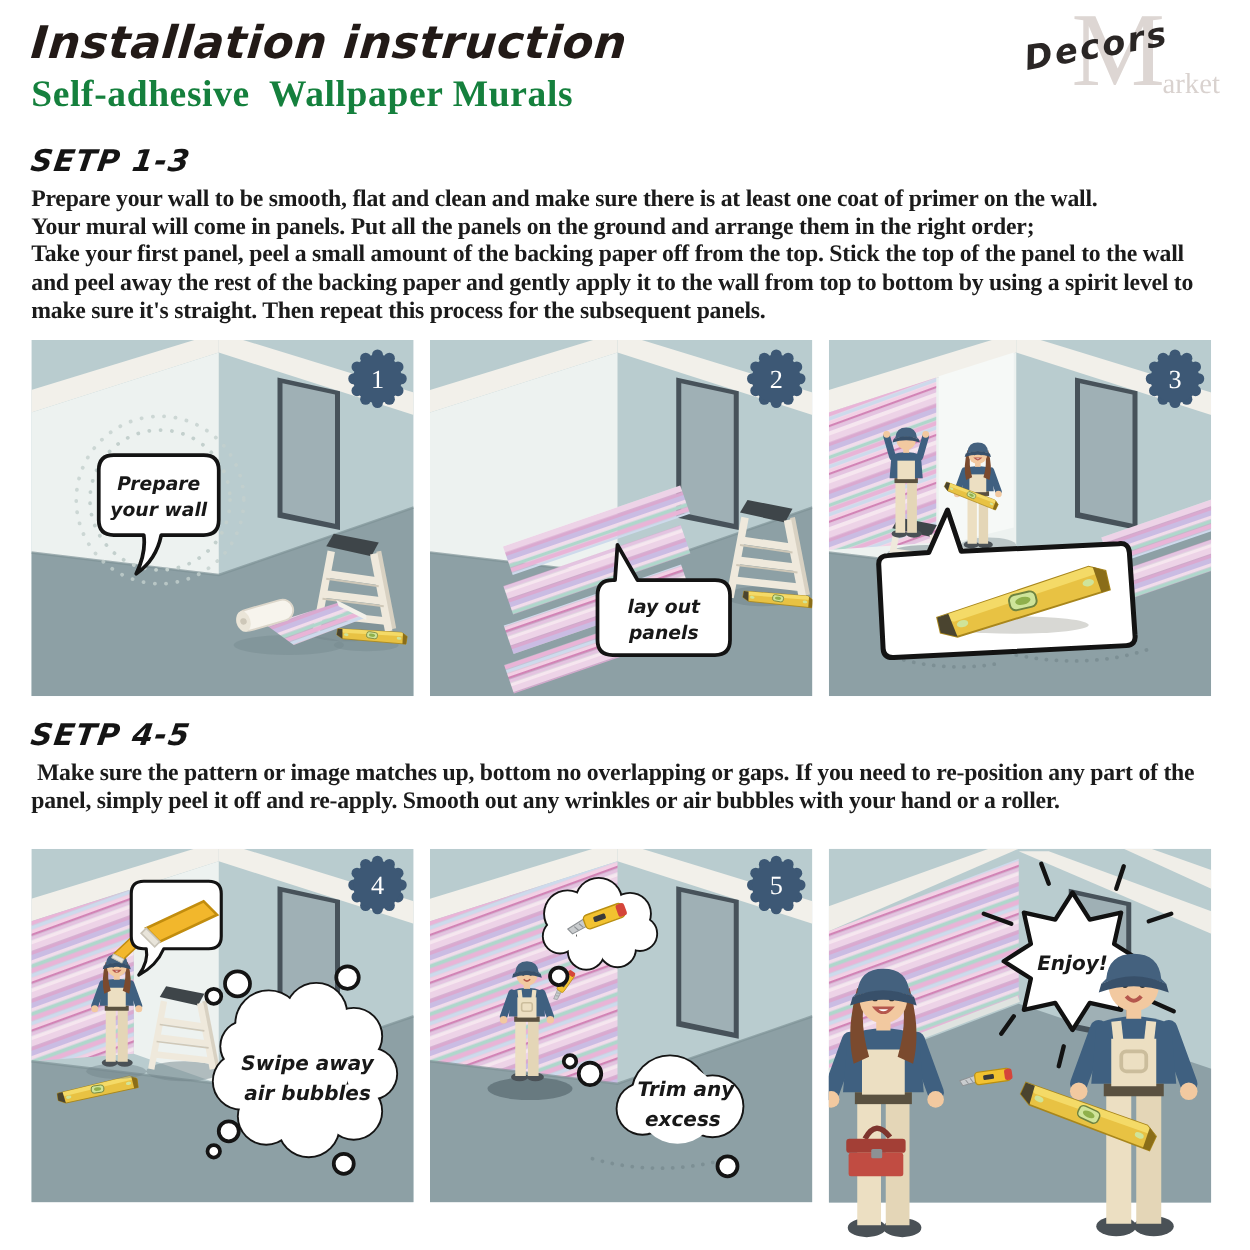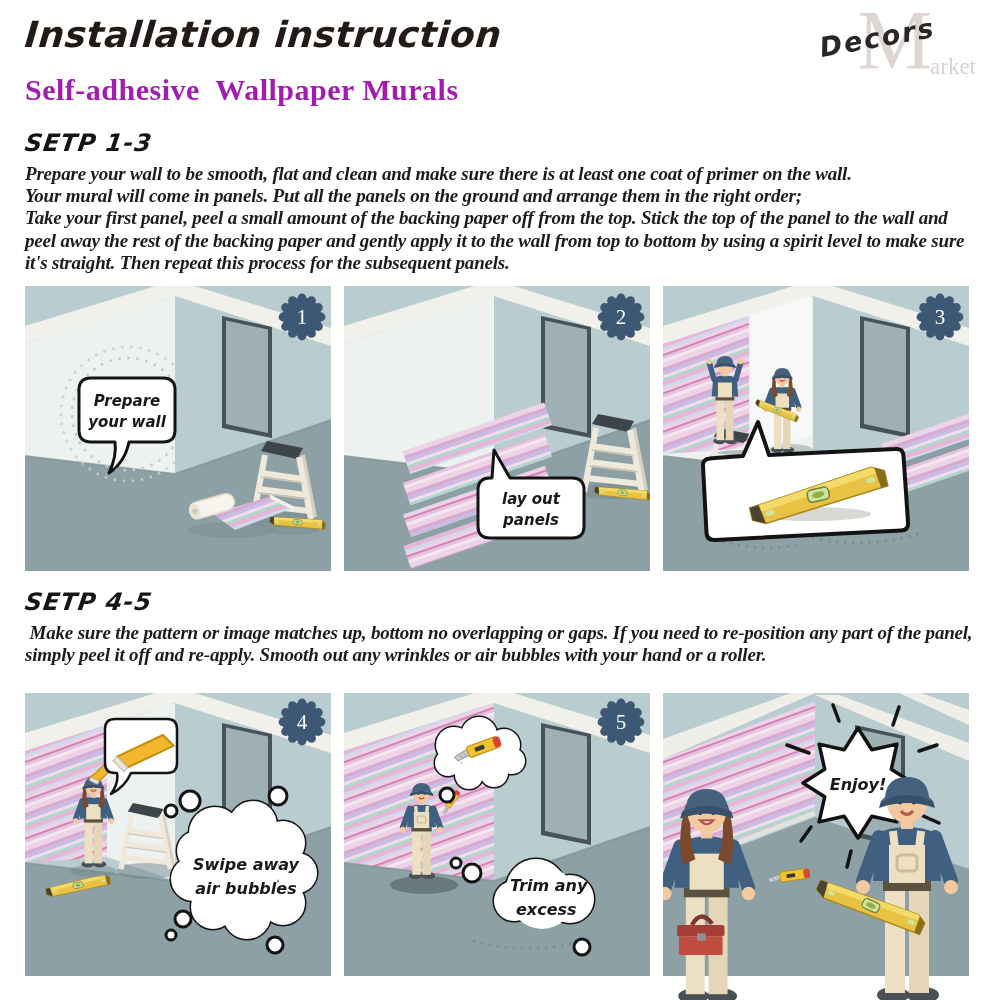--- a/index.html
+++ b/index.html
@@ -3,37 +3,37 @@
 <meta charset="utf-8">
 <style>
   html,body{margin:0;padding:0;overflow:hidden;background:#fff;}
   .page{position:relative;width:1000px;height:1000px;background:#ffffff;
         font-family:"Liberation Serif",serif;color:#181818;}
   .inner{padding:0 22px 0 25px;}
   
   header{position:relative;padding-top:14px;}
   .title{margin:0;font-family:"DejaVu Sans",sans-serif;font-style:italic;font-weight:bold;
          font-size:36px;letter-spacing:.5px;transform:skewX(-5deg);transform-origin:left;color:#221a17;}
-  .subtitle{margin:18px 0 0 0;font-family:"Liberation Serif",serif;font-weight:bold;
-            font-size:30px;letter-spacing:.5px;white-space:pre;color:#a21caf;}
+  .subtitle{margin:4px 0 0 0;font-family:"Liberation Serif",serif;font-weight:bold;
+            font-size:30px;letter-spacing:.5px;white-space:pre;color:#15803d;}
   .logo{position:absolute;top:4px;right:0;width:165px;height:86px;}
   .logo-m{position:absolute;right:46px;top:-12px;font-family:"Liberation Serif",serif;
           font-size:84px;color:#ddd6d3;}
   .logo-script{position:absolute;left:6px;top:18px;font-family:"DejaVu Sans",sans-serif;
                font-style:italic;font-weight:bold;font-size:27px;color:#2a2625;
                transform:rotate(-10deg);letter-spacing:2px;}
   .logo-rest{position:absolute;right:2px;bottom:10px;font-family:"Liberation Serif",serif;
              font-size:23px;color:#d9d2cf;}
   
   .step-heading{font-family:"DejaVu Sans",sans-serif;font-style:italic;font-weight:bold;
                 font-size:24px;letter-spacing:1px;transform:skewX(-8deg);transform-origin:left;
                 margin:22px 0 6px 0;color:#141414;}
   .step-heading.second{margin-top:17px;}
   .para p{margin:0;font-size:19px;font-weight:bold;line-height:1.17;letter-spacing:-0.2px;
-          white-space:pre-wrap;color:#1b1b1b;font-style:italic;}
+          white-space:pre-wrap;color:#1b1b1b;}
   
   .row{display:flex;gap:13px;}
   .row1{margin-top:12px;}
   .row2{margin-top:26px;}
   .panel{position:relative;width:306px;height:285px;}
   .row2 .panel{height:283px;overflow:visible;}
   .panel svg.scene{display:block;}
   .panel.overflow svg.scene{position:absolute;top:0;left:0;}
   
   .bubbleText{font-family:"DejaVu Sans",sans-serif;font-style:italic;font-weight:bold;

